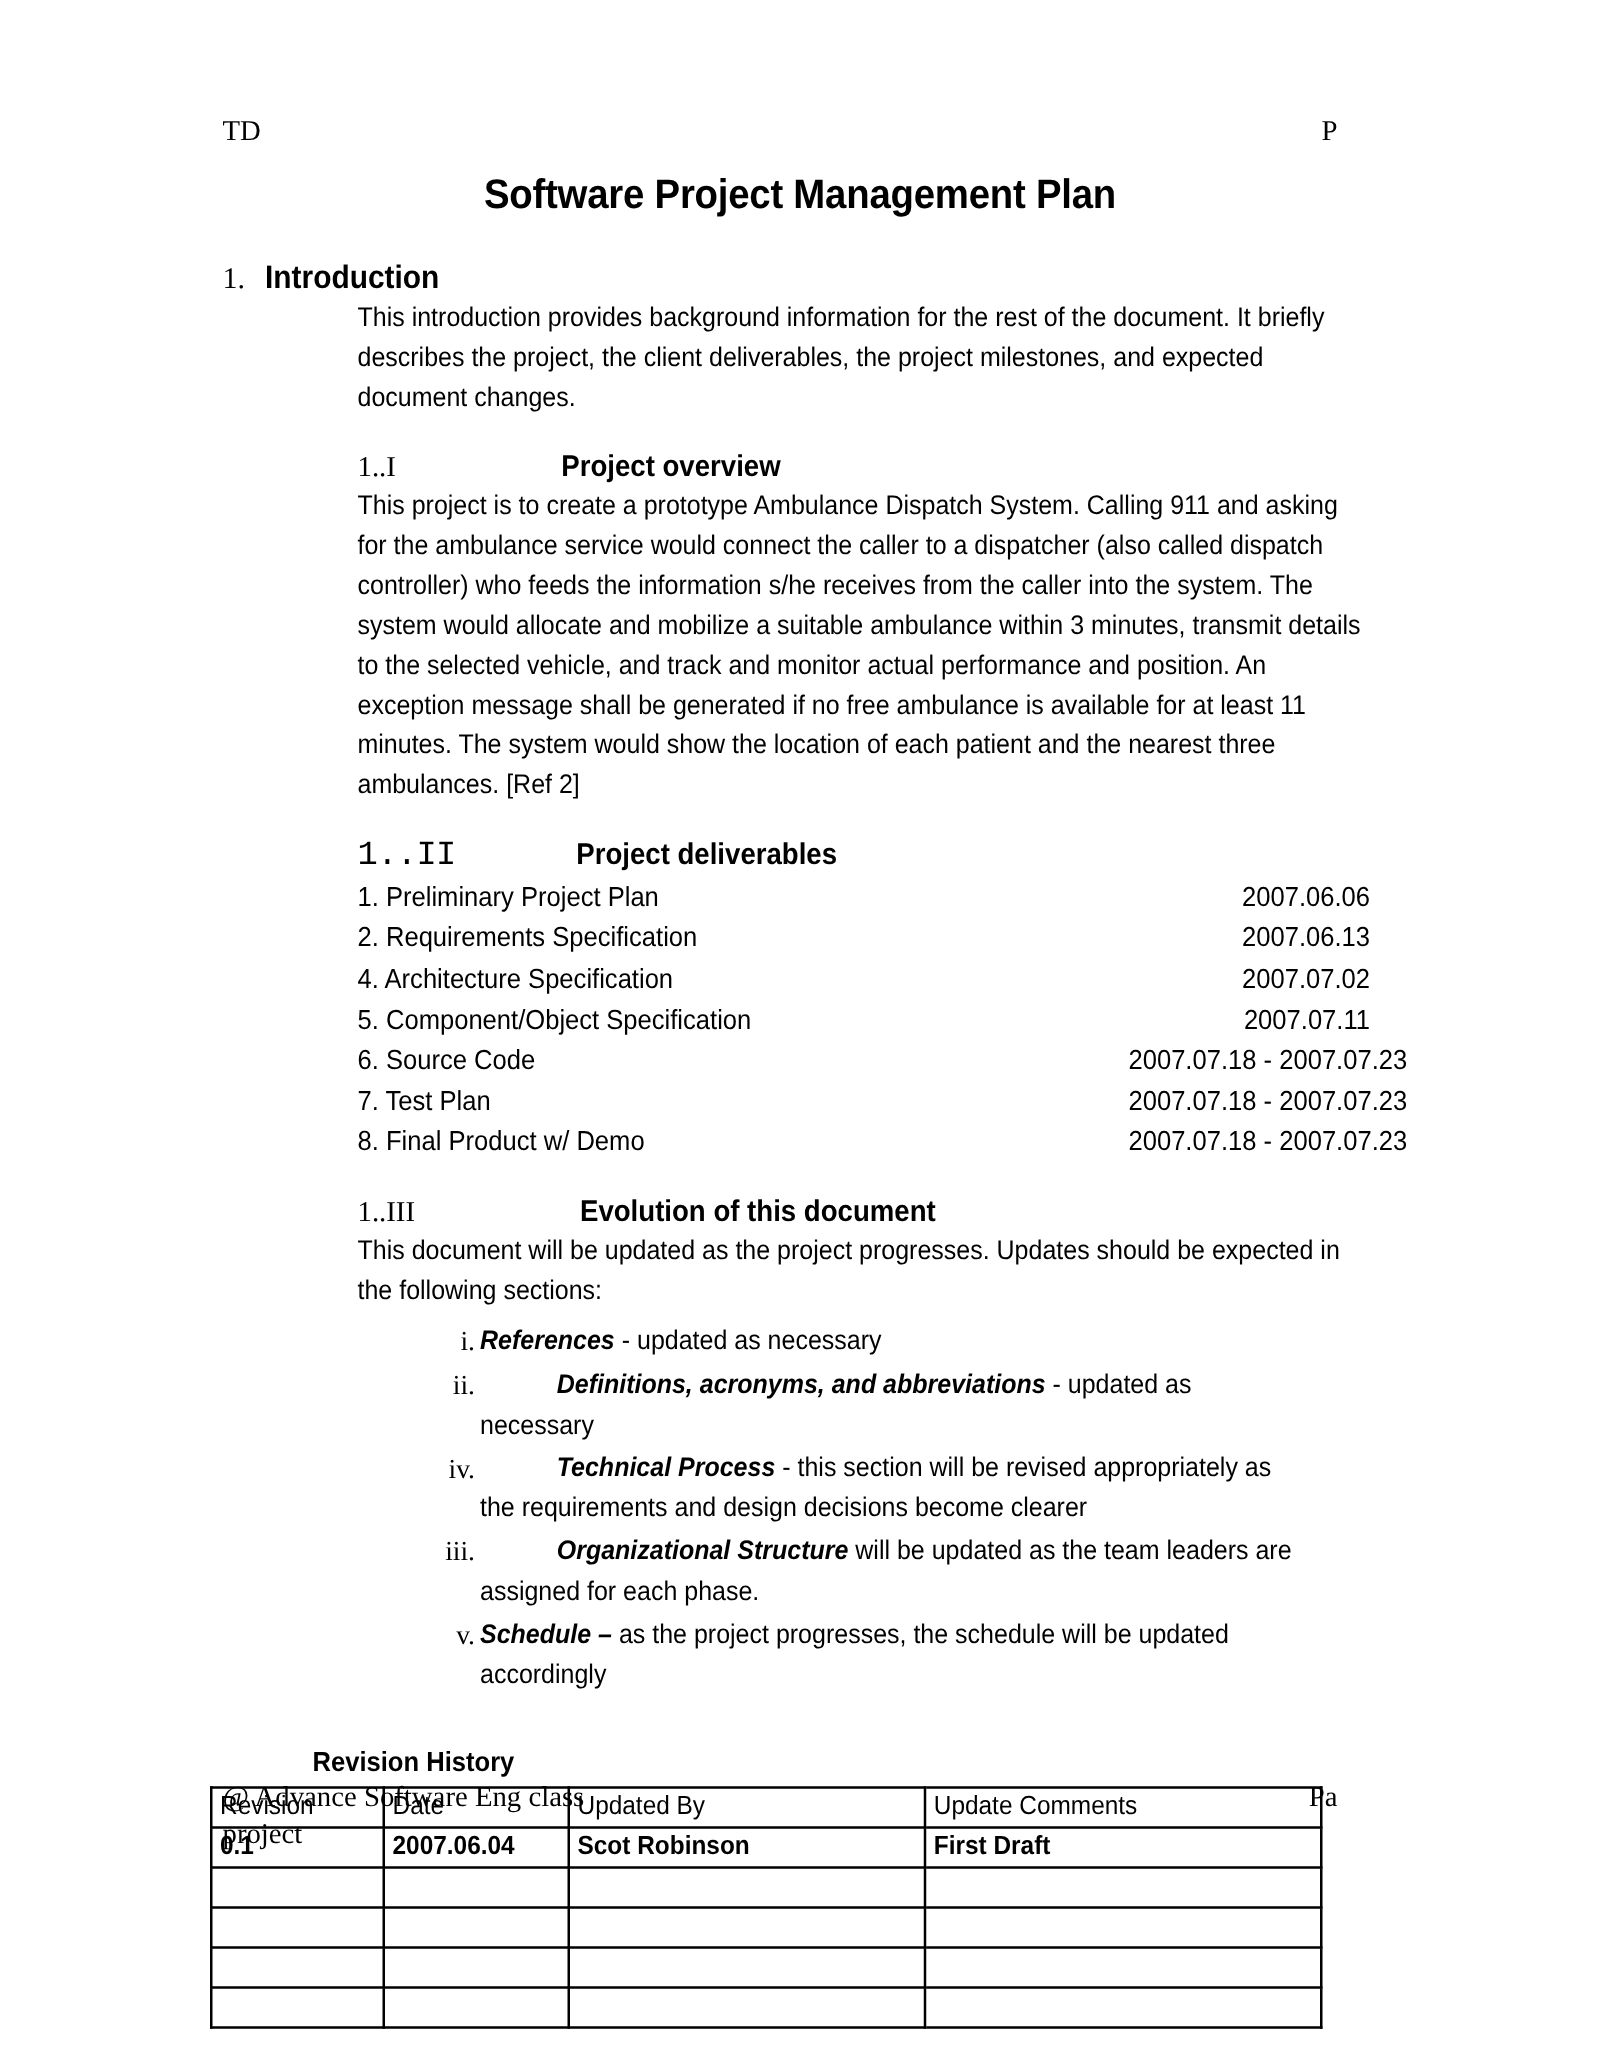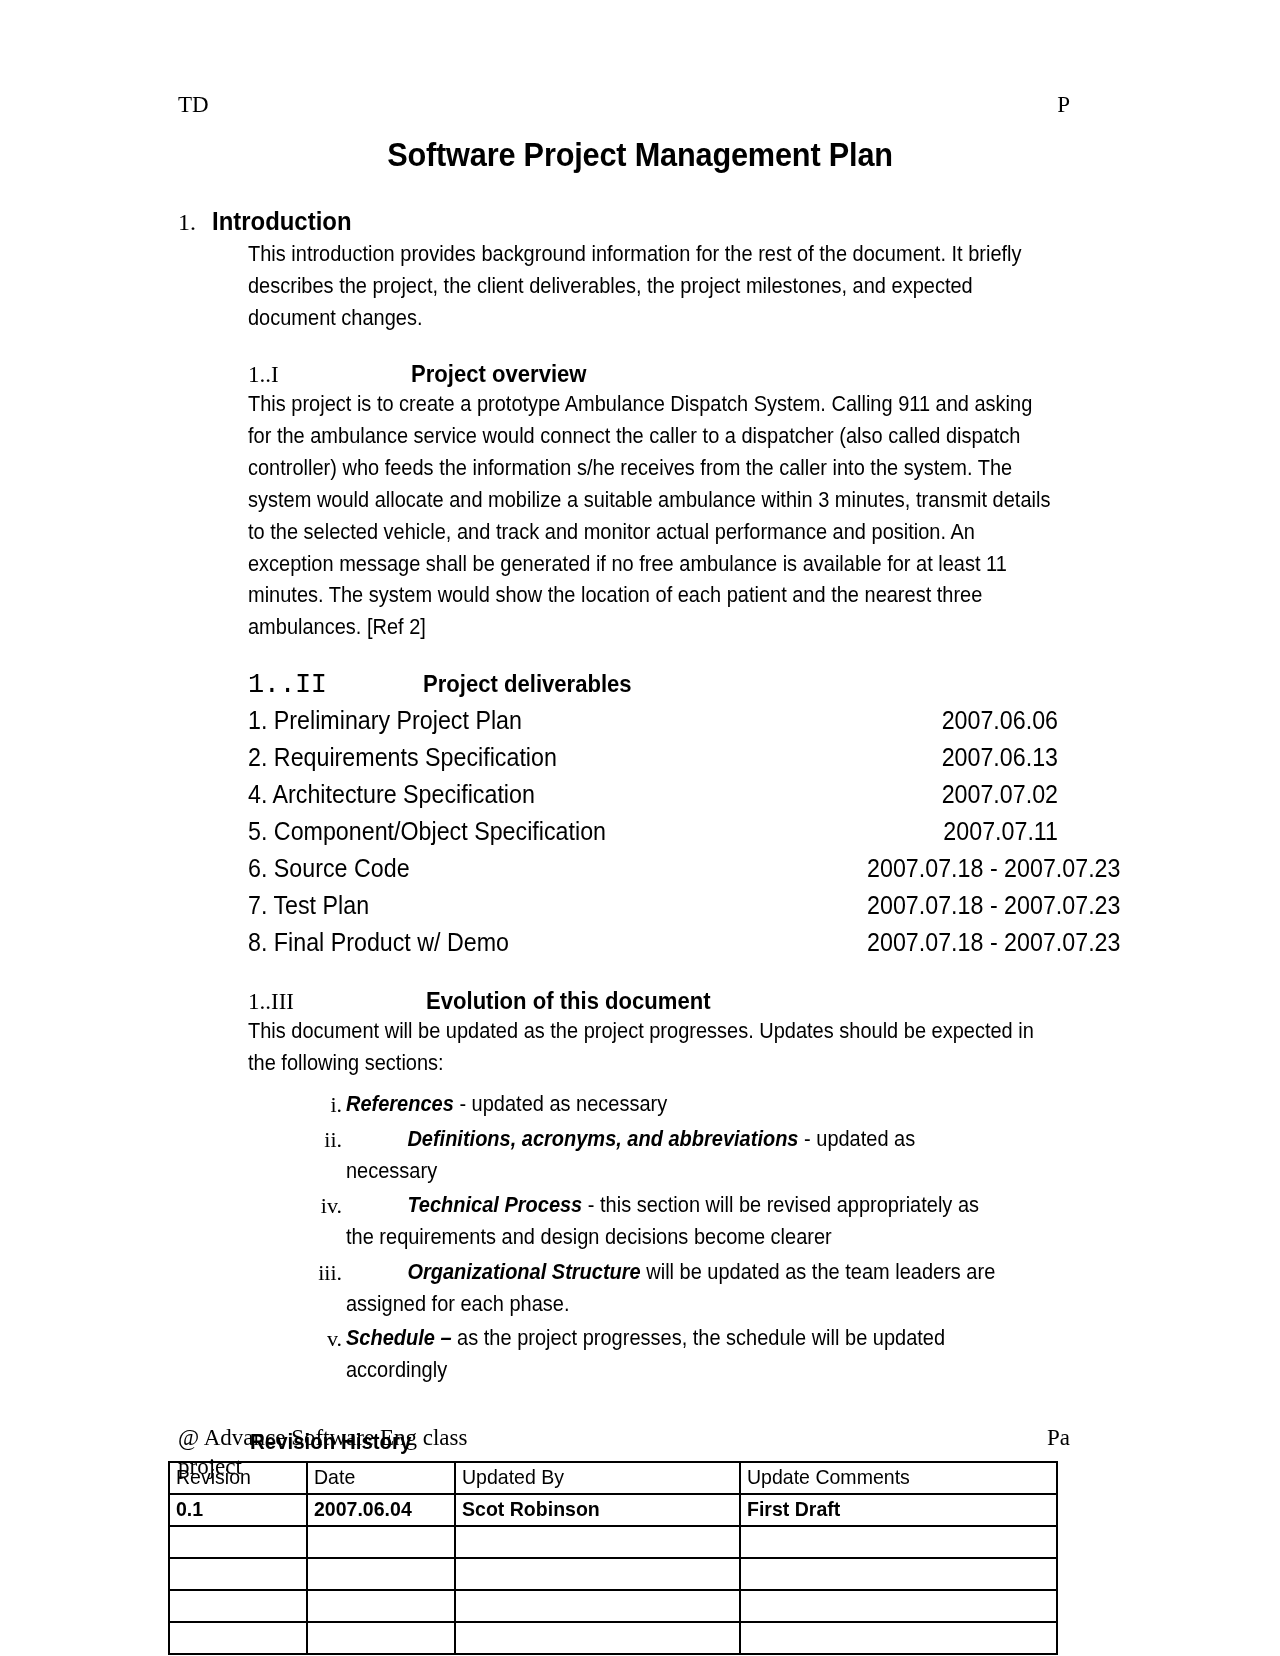--- a/index.html
+++ b/index.html
@@ -75,21 +75,21 @@
   }
   .h1-text {
     font-family: "Liberation Sans", sans-serif;
     font-weight: bold;
     font-size: 26px;
     transform: scaleX(0.92);
     transform-origin: left center;
   }
 
   .body-indent {
-    margin-left: 70px;
+    margin-left: 108px;
     width: 810px;
   }
   .para {
     font-family: "Liberation Sans", sans-serif;
     font-size: 21.5px;
     line-height: 1.48;
     transform: scaleX(0.93);
     transform-origin: left top;
     width: 107.5%;
   }
@@ -122,21 +122,21 @@
     transform-origin: left center;
   }
 
   
   .deliv-list {
     margin-top: 2px;
   }
   .deliv-row {
     display: flex;
     font-family: "Liberation Sans", sans-serif;
-    font-size: 25px;
+    font-size: 22px;
     line-height: 1.48;
   }
   .deliv-name {
     flex: none;
     width: 600px;
     transform: scaleX(0.93);
     transform-origin: left center;
   }
   .deliv-date {
     flex: 1;

